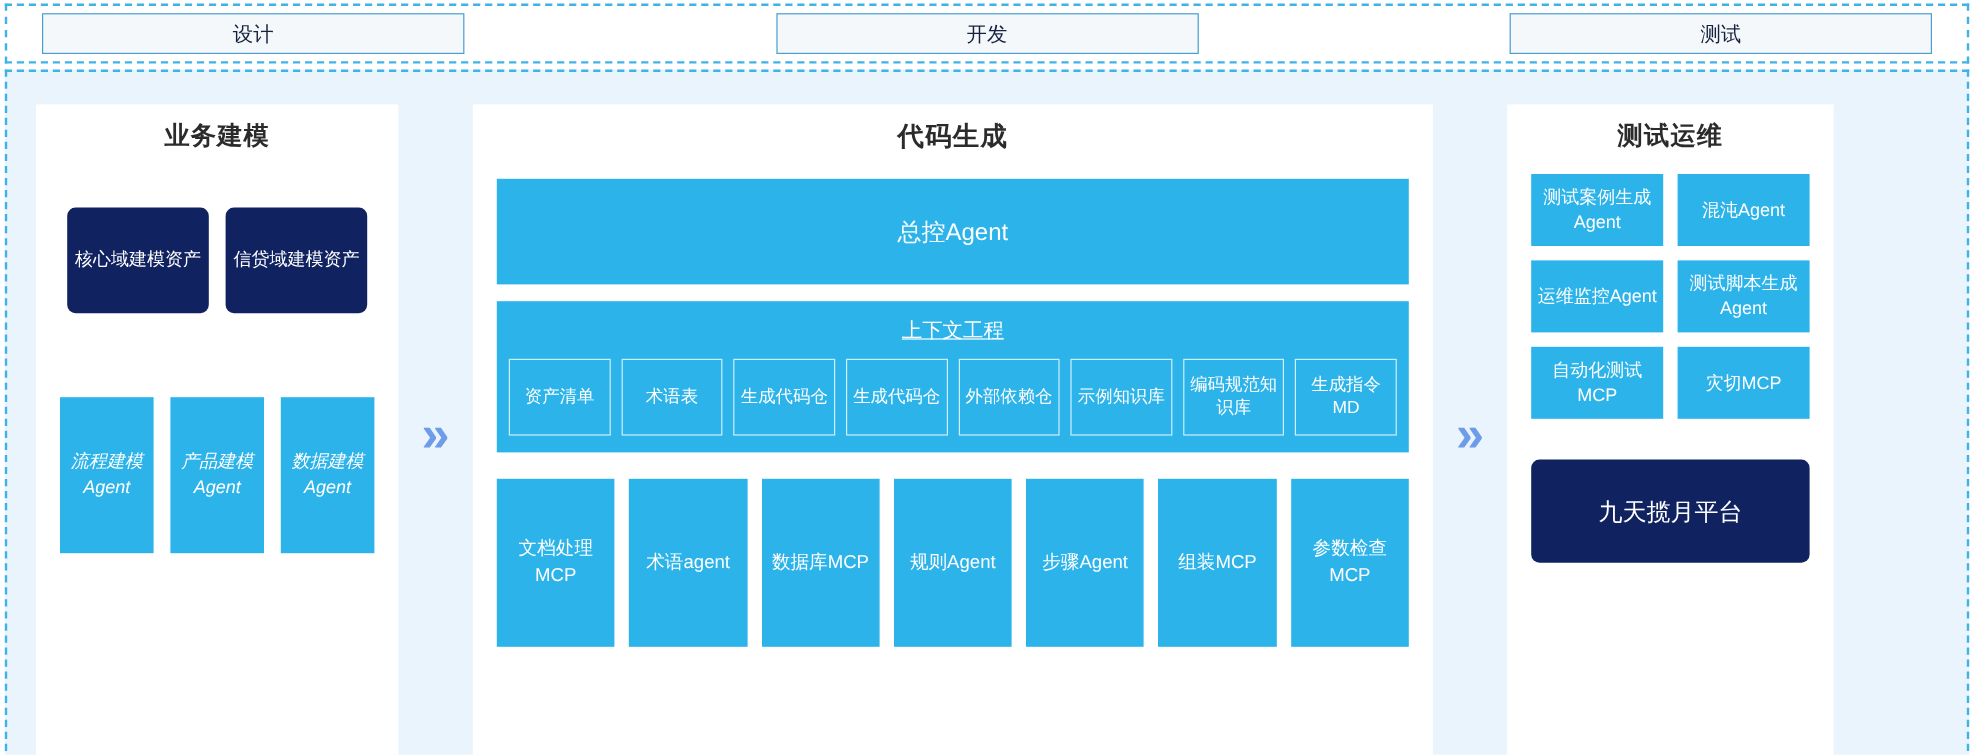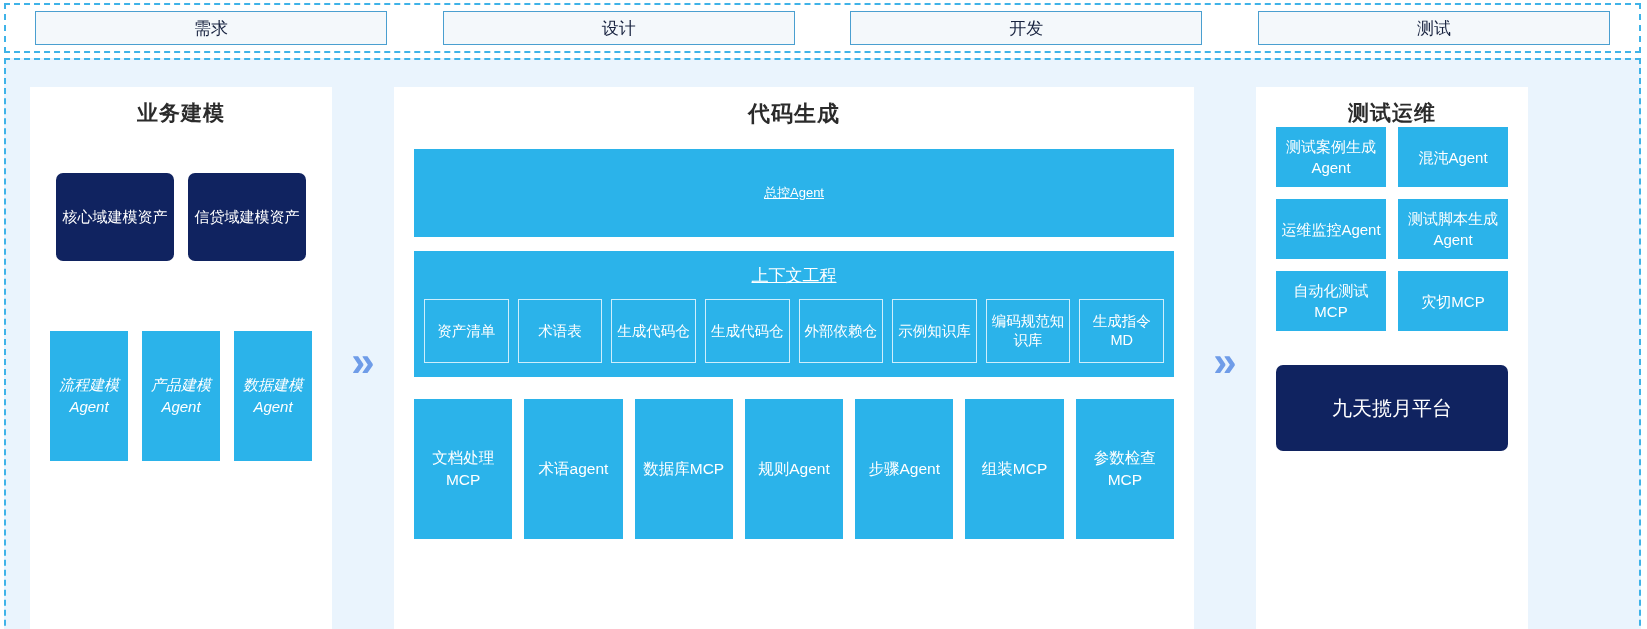--- a/index.html
+++ b/index.html
@@ -86,21 +86,21 @@
     background:#2bb3ea;
     color:#ffffff;font-size:15px;line-height:1.45;
     display:flex;align-items:center;justify-content:center;text-align:center;
   }
 
   
   .master-bar{
     margin:20px 20px 0 20px;
     height:88px;background:#2bb3ea;
     display:flex;align-items:center;justify-content:center;
-    color:#fff;font-size:13px;text-decoration:underline;
+    color:#fff;font-size:20px;
   }
   .ctx-box{
     margin:14px 20px 0 20px;
     background:#2bb3ea;
     padding:10px 0 14px 0;
   }
   .ctx-title{
     text-align:center;color:#fff;font-size:17px;
     padding:3px 0 12px 0;
     text-decoration:underline;
@@ -109,35 +109,36 @@
     display:flex;gap:9px;justify-content:center;padding:0 10px;
   }
   .ctx-item{
     flex:1 1 0;min-width:0;height:64px;
     border:1px solid #cfeefc;
     color:#ffffff;font-size:14.5px;line-height:1.3;
     display:flex;align-items:center;justify-content:center;text-align:center;
     box-sizing:border-box;padding:2px;
   }
   .tool-row{
-    display:flex;gap:12px;justify-content:flex-end;
+    display:flex;gap:12px;justify-content:center;
     margin:22px 20px 0 20px;
   }
   .tool-card{
     flex:1 1 0;min-width:0;height:140px;
     background:#2bb3ea;color:#fff;
     font-size:15.5px;line-height:1.45;
     display:flex;align-items:center;justify-content:center;text-align:center;
     padding:2px;box-sizing:border-box;
   }
 
   
   .right-grid{
     display:flex;flex-wrap:wrap;gap:12px;
     justify-content:center;
+    margin-top:18px;
   }
   .right-card{
     width:110px;height:60px;
     background:#2bb3ea;color:#fff;
     font-size:15px;line-height:1.4;
     display:flex;align-items:center;justify-content:center;text-align:center;
     padding:2px;box-sizing:border-box;
   }
   .platform-card{
     margin:34px auto 0 auto;
@@ -147,23 +148,20 @@
     display:flex;align-items:center;justify-content:center;text-align:center;
   }
 </style>
 </head>
 <body>
 
 <div class="canvas">
 
   <div class="phase-bar">
     <div class="phase">
-      <span>需求</span>
-    </div>
-    <div class="phase">
       <span>设计</span>
     </div>
     <div class="phase">
       <span>开发</span>
     </div>
     <div class="phase">
       <span>测试</span>
     </div>
   </div>
 

